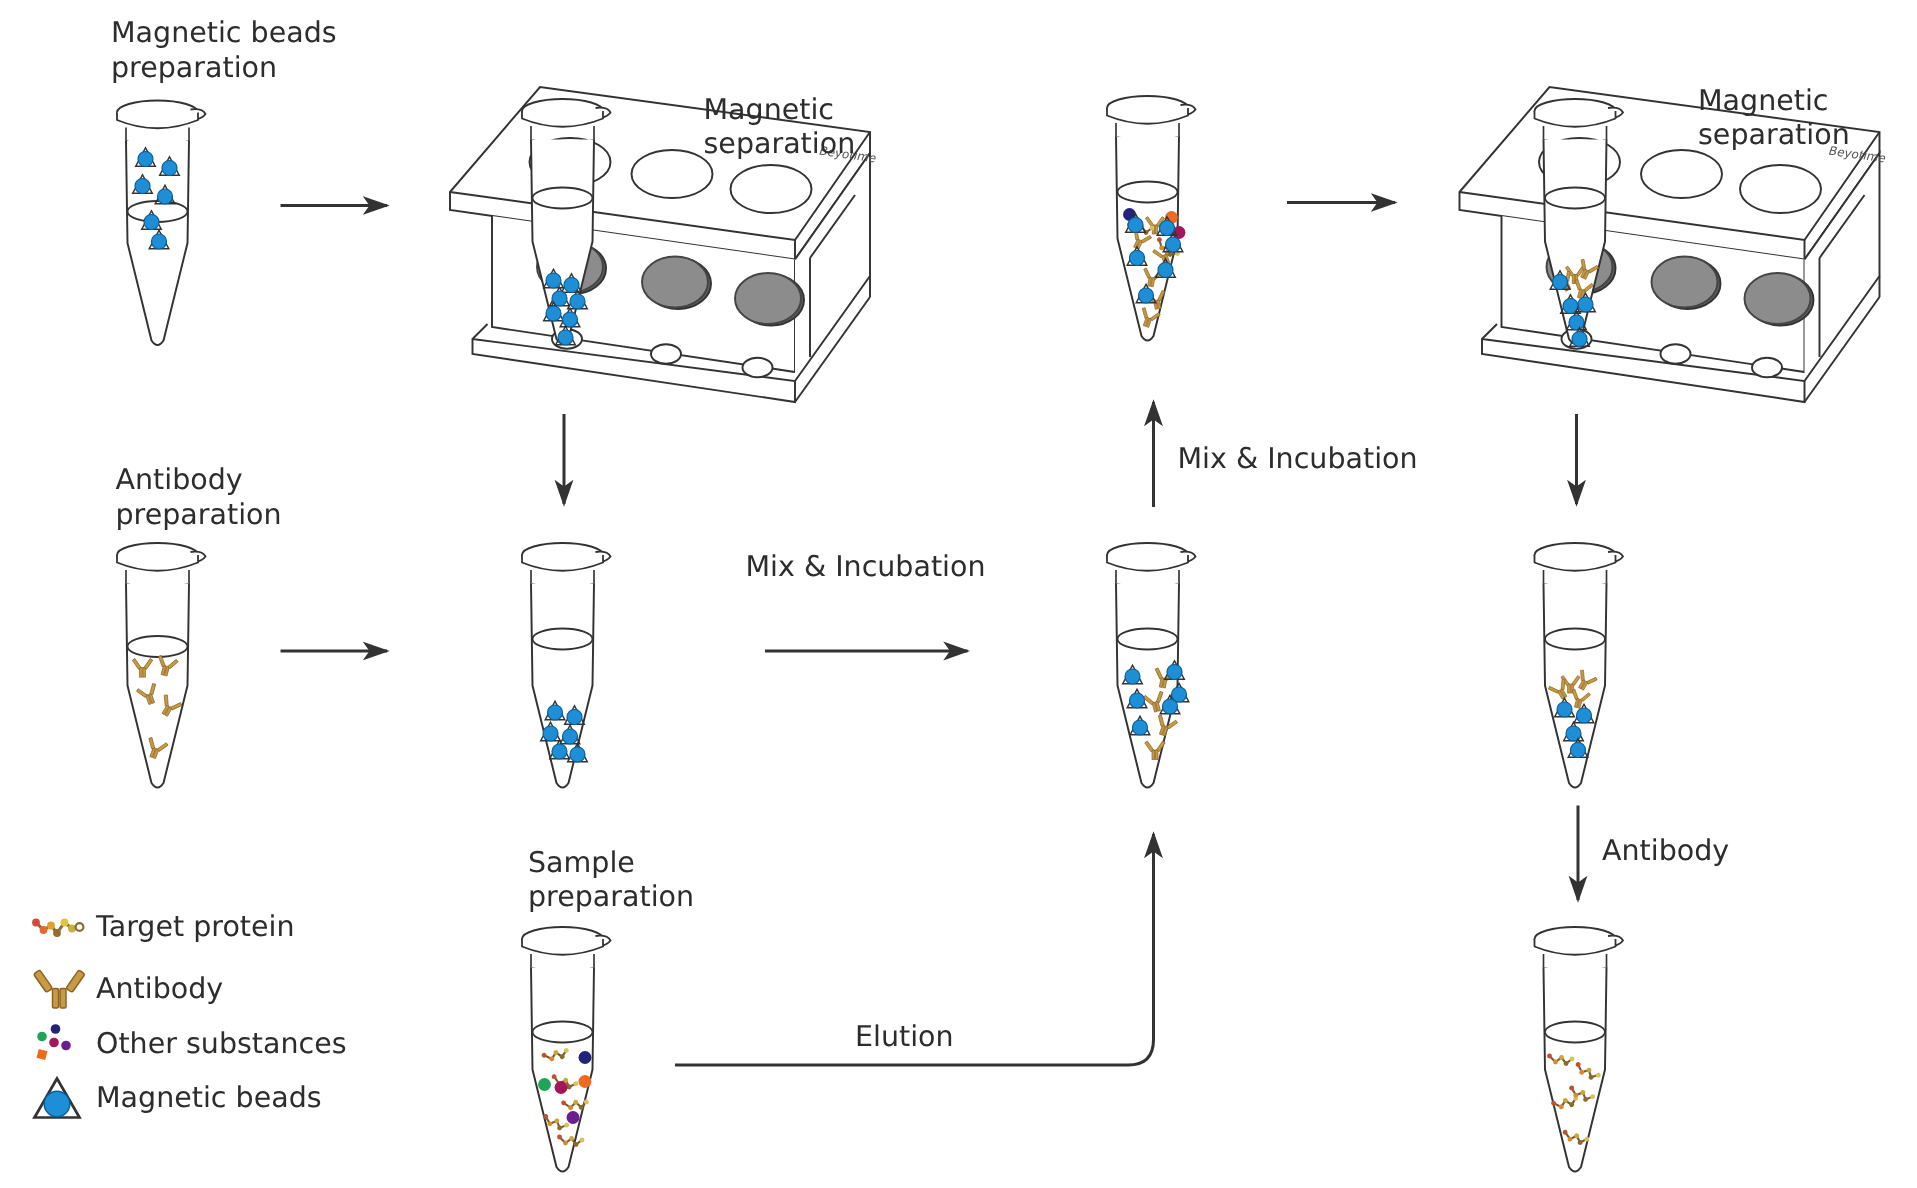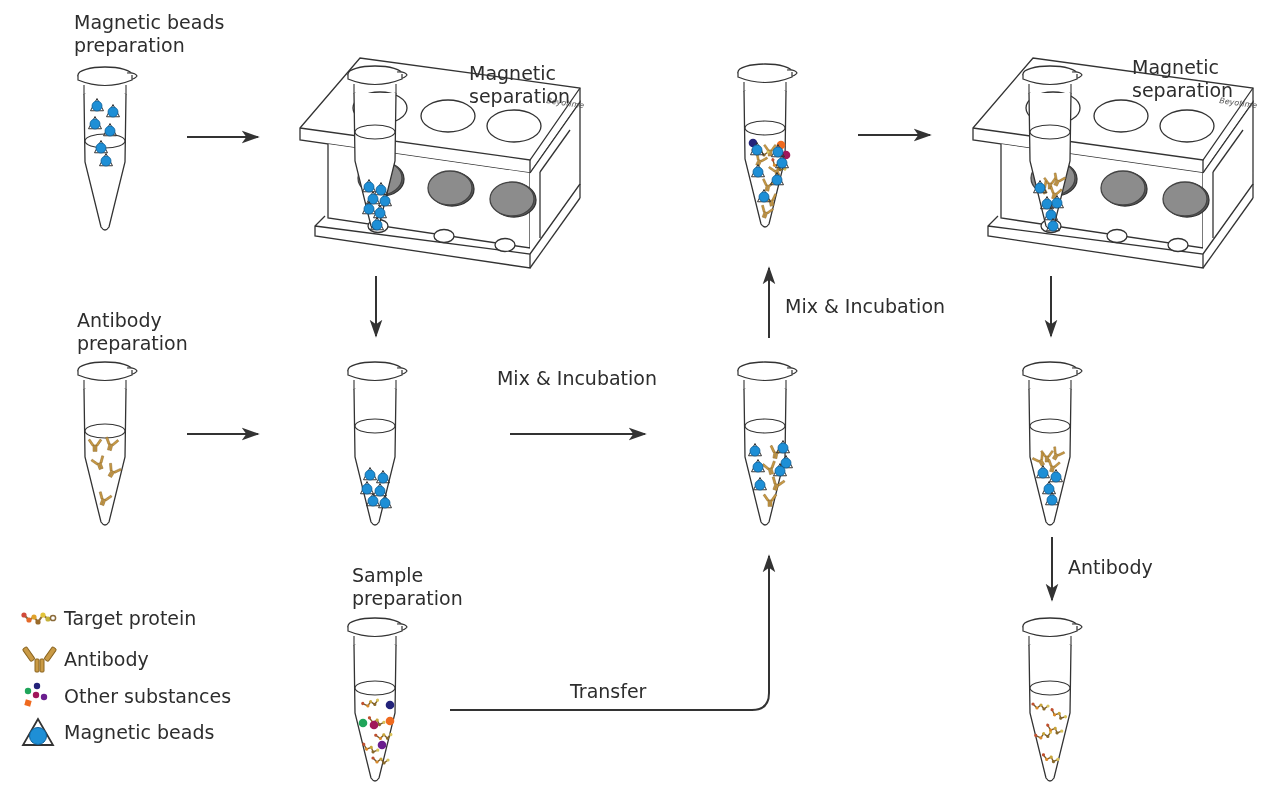--- a/index.html
+++ b/index.html
@@ -507,21 +507,21 @@
     <div>preparation</div>
 </div>
 <div class="lbl c" style="left:462px;top:367px;width:230px;">
   <div>Mix &amp; Incubation</div>
 </div>
 <div class="lbl" style="left:785px;top:295px;">Mix &amp; Incubation</div>
 <div class="lbl" style="left:352px;top:564px;">
   <div>Sample</div>
     <div>preparation</div>
 </div>
-<div class="lbl" style="left:570px;top:680px;">Transfer</div>
+<div class="lbl" style="left:570px;top:680px;">Elution</div>
 <div class="lbl" style="left:1068px;top:556px;">Antibody</div>
 
 <div>
   <div class="legend-row" style="top:603px;align-items:center;">
     <svg viewBox="0 0 44 30">
       <polyline points="6,12 11,17 16,14 20,19 25,12 30,16 35,15" stroke="#8a6a3a" stroke-width="2" fill="none"></polyline>
       <circle cx="6" cy="12" r="2.6" fill="#d24a3a"></circle>
         <circle cx="11" cy="17" r="2.6" fill="#e56a2a"></circle>
       <circle cx="16" cy="14" r="2.6" fill="#e0a22a"></circle>
         <circle cx="20" cy="19" r="2.6" fill="#9a6b2a"></circle>

